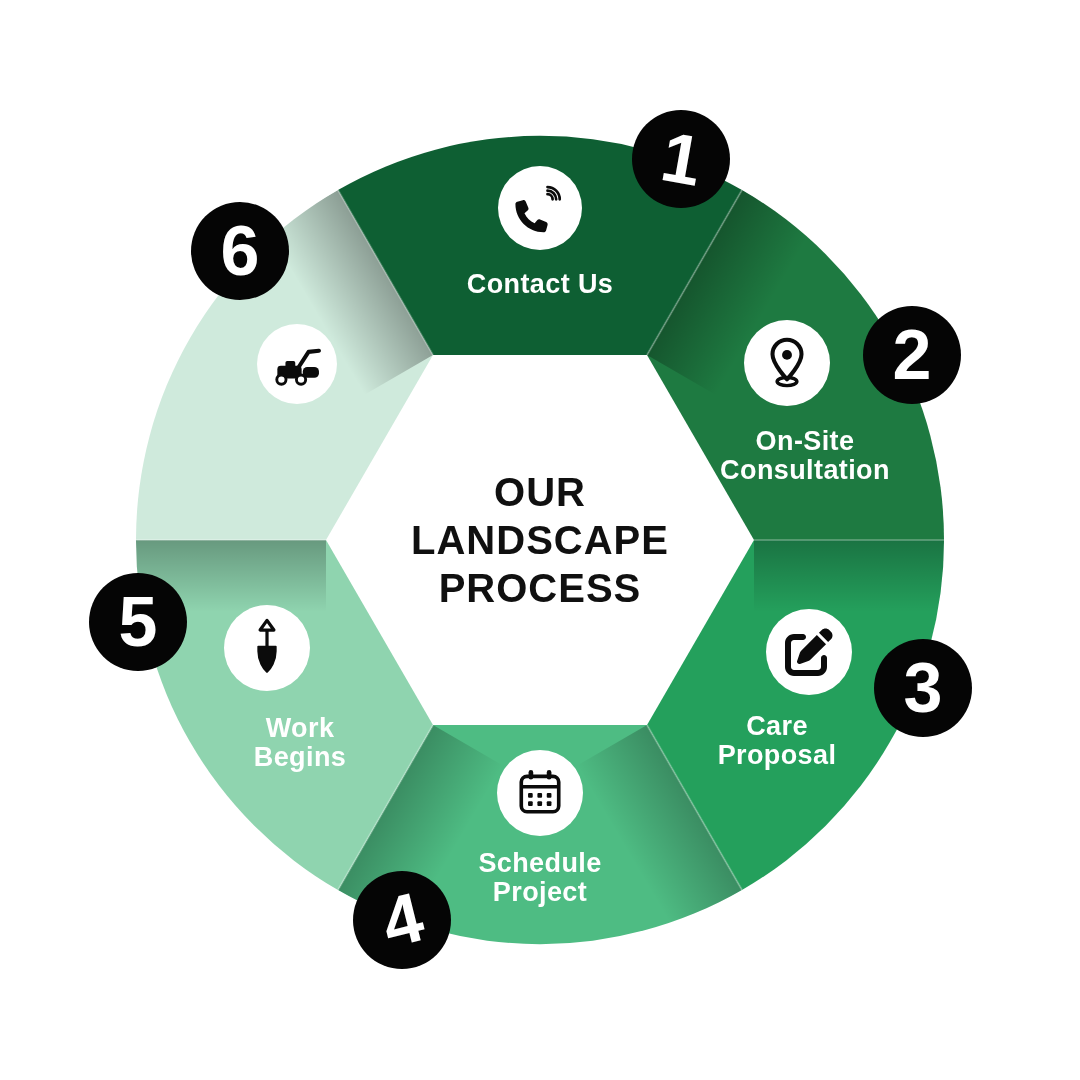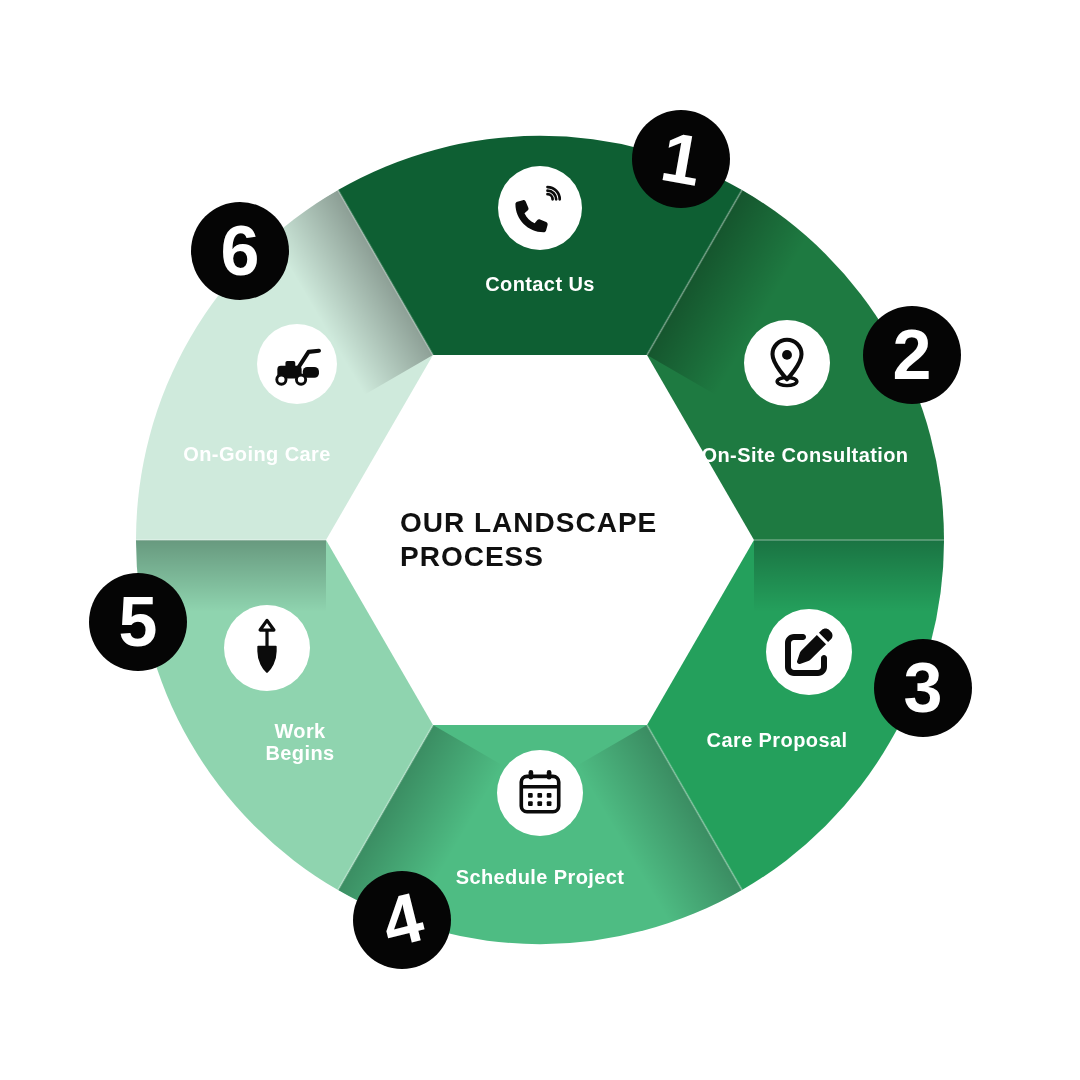--- a/index.html
+++ b/index.html
@@ -5,26 +5,26 @@
   html,body{margin:0;padding:0;}
   body{
     width:1080px;height:1080px;position:relative;overflow:hidden;
     background:#ffffff;
     font-family:"Liberation Sans", sans-serif;
   }
   .stage{position:absolute;inset:0;}
   svg.ring{position:absolute;left:0;top:0;}
   .abs{position:absolute;transform:translate(-50%,-50%);}
   .step-label{
-    text-align:center;color:#ffffff;font-weight:700;font-size:20px;
+    text-align:center;color:#ffffff;font-weight:700;font-size:27px;
     line-height:1.08;letter-spacing:0.4px;
   }
   .center-title{
-    width:280px;text-align:left;color:#101010;font-weight:700;
-    font-size:28px;line-height:1.2;letter-spacing:1px;
+    width:280px;text-align:center;color:#101010;font-weight:700;
+    font-size:40px;line-height:1.2;letter-spacing:1px;
   }
   .badge{
     width:98px;height:98px;border-radius:50%;background:#050505;
     display:flex;align-items:center;justify-content:center;
   }
   .badge span{
     color:#ffffff;font-weight:700;font-size:70px;line-height:1;display:block;
   }
   .icon-wrap{display:flex;align-items:center;justify-content:center;}
 </style>
@@ -168,21 +168,20 @@
       <circle cx="23" cy="72" r="8" fill="#ffffff" stroke="#0b0b0b" stroke-width="5"></circle>
       <circle cx="57" cy="72" r="8" fill="#ffffff" stroke="#0b0b0b" stroke-width="5"></circle>
     </svg>
   </div>
 
   <div class="abs step-label" style="left:540px;top:285px;width:240px">Contact Us</div>
   <div class="abs step-label" style="left:805px;top:456px;width:250px">On-Site Consultation</div>
   <div class="abs step-label" style="left:777px;top:741px;width:150px">Care Proposal</div>
   <div class="abs step-label" style="left:540px;top:878px;width:180px">Schedule Project</div>
   <div class="abs step-label" style="left:300px;top:743px;width:110px">Work Begins</div>
-  <div class="abs step-label" style="left:257px;top:455px;width:160px">On-Going Care</div>
 
   <div class="abs badge" style="left:681px;top:159px">
     <span style="transform:rotate(10deg)">1</span>
   </div>
   <div class="abs badge" style="left:912px;top:355px">
     <span>2</span>
   </div>
   <div class="abs badge" style="left:923px;top:688px">
     <span>3</span>
   </div>

